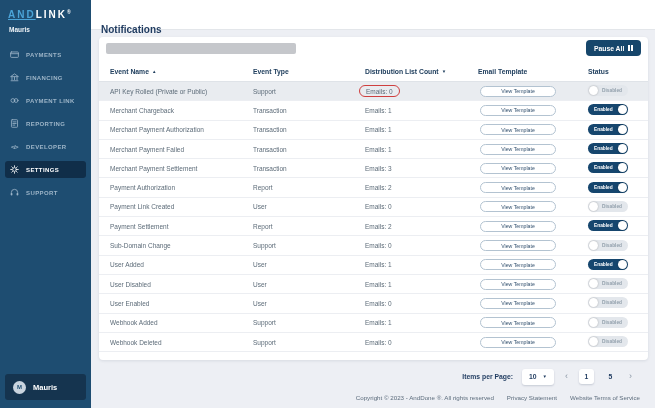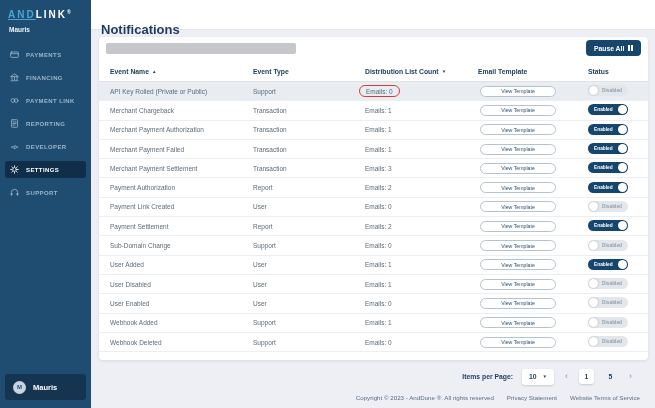--- a/index.html
+++ b/index.html
@@ -21,21 +21,21 @@
   .nav-icon svg { width:9px; height:9px; stroke:currentColor; fill:none; stroke-width:0.9; stroke-linecap:round; stroke-linejoin:round; }
   .nav-icon svg .fill { fill:currentColor; stroke:none; }
   .devg { font-size:6px; font-weight:bold; letter-spacing:-0.5px; }
   .user-box { position:absolute; left:5px; right:5px; bottom:8px; height:26px; background:#15344f; border-radius:3px; display:flex; align-items:center; gap:7px; padding:0 8px; cursor:pointer; }
   .avatar { width:13px; height:13px; border-radius:50%; background:#c9d4df; color:#1e4d71; font-size:6px; font-weight:bold; display:flex; align-items:center; justify-content:center; flex:none; }
   .user-name { color:#ffffff; font-size:7.5px; font-weight:bold; }
 
   
   .main { flex:1; display:flex; flex-direction:column; }
   .topbar { height:30px; background:#ffffff; border-bottom:1px solid #e3e6ea; display:flex; align-items:center; padding-left:10px; }
-  .page-title { font-size:13px; font-weight:bold; color:#1e3a5f;margin-top:30px; }
+  .page-title { font-size:10px; font-weight:bold; color:#1e3a5f;margin-top:30px; }
   .content { flex:1; padding:7px 7px 0 8px; }
 
   .card { background:#ffffff; border-radius:4px; box-shadow:0 1px 3px rgba(20,40,70,.10); height:323px; overflow:hidden; }
   .card-top { position:relative; height:25px; }
   .placeholder-bar { position:absolute; left:7px; top:6px; width:190px; height:11px; background:#c5c7cb; border-radius:2px; }
   .pause-btn { position:absolute; right:7px; top:3px; height:16px; padding:0 8px; background:#16466b; color:#ffffff; border:none; border-radius:4px; font-size:6.8px; font-weight:bold; font-family:inherit; display:flex; align-items:center; gap:4px; cursor:pointer; }
   .pause-icon { display:inline-flex; gap:1.5px; }
   .pause-icon i { display:inline-block; width:1.6px; height:5.5px; background:#ffffff; }
 
   .thead, .trow { display:grid; grid-template-columns:143px 112px 113px 110px 1fr; align-items:center; padding-left:11px; }

